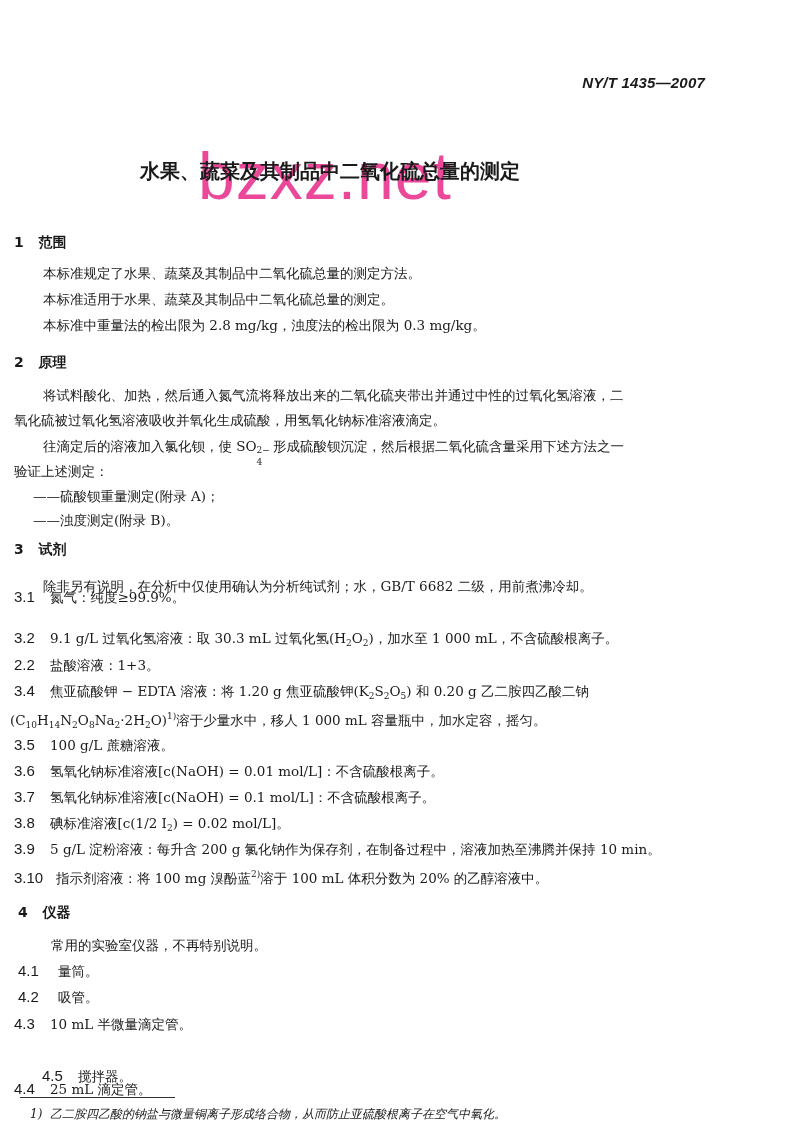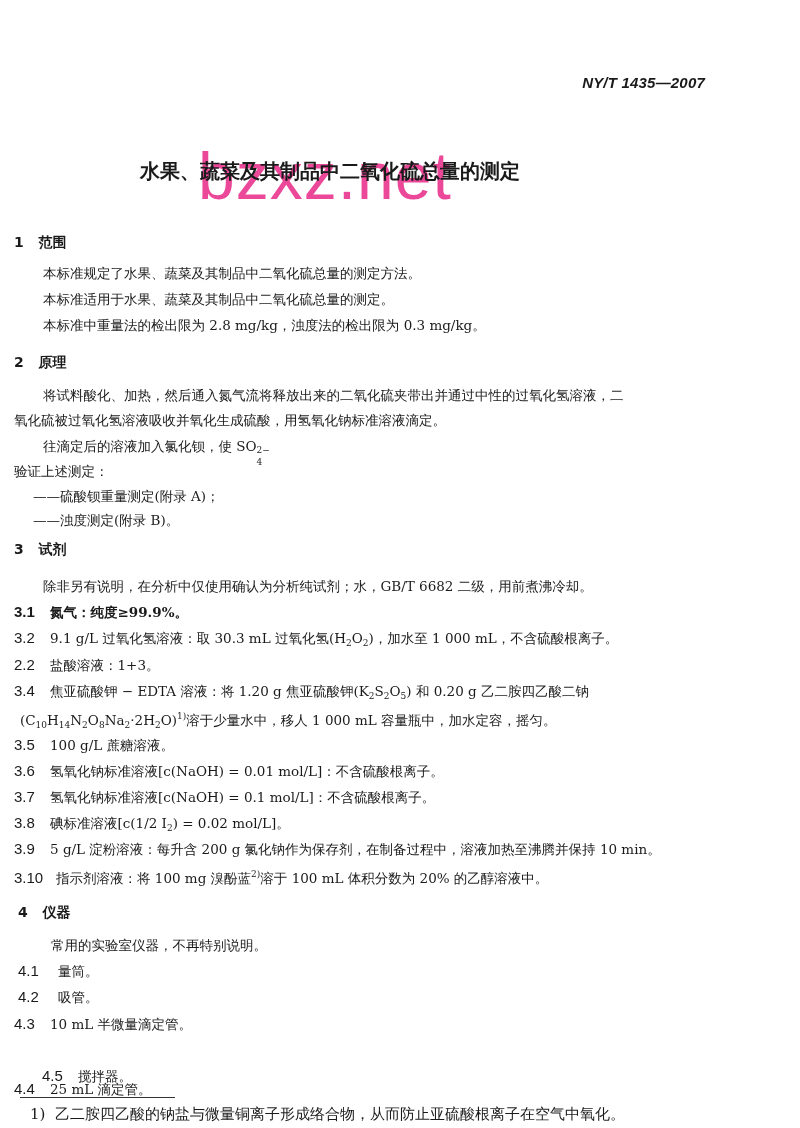--- a/index.html
+++ b/index.html
@@ -30,21 +30,21 @@
     font-size: 13.5px; line-height: 18px; z-index: 1;
   }
   .h { font-family: "DejaVu Sans", "Liberation Sans", sans-serif; font-weight: bold; font-size: 14px; }
   .num { font-family: "Liberation Sans", "DejaVu Sans", sans-serif; font-size: 15px; display: inline-block; }
   .sub { font-size: 9px; vertical-align: -3px; }
   .sup { font-size: 9px; vertical-align: 6px; }
   .rule {
     position: absolute; left: 20px; top: 1097px; width: 155px; height: 1px;
     background: #333;
   }
-  .foot { font-size: 15px; }
+  .foot { font-size: 12px; font-style: italic; }
 </style>
 </head>
 <body>
 
 <div class="std-code">NY/T 1435—2007</div>
 <div class="watermark">bzxz.net</div>
 <div class="doc-title">水果、蔬菜及其制品中二氧化硫总量的测定</div>
 
 <div class="line h" style="top:233px;left:14px;">
   <span>1</span>&nbsp;&nbsp;&nbsp;<span>范围</span>
@@ -52,44 +52,44 @@
 <div class="line" style="top:264px;left:43px;">本标准规定了水果、蔬菜及其制品中二氧化硫总量的测定方法。</div>
 <div class="line" style="top:290px;left:43px;">本标准适用于水果、蔬菜及其制品中二氧化硫总量的测定。</div>
 <div class="line" style="top:316px;left:43px;">本标准中重量法的检出限为 2.8 mg/kg，浊度法的检出限为 0.3 mg/kg。</div>
 
 <div class="line h" style="top:353px;left:14px;">
   <span>2</span>&nbsp;&nbsp;&nbsp;<span>原理</span>
 </div>
 <div class="line" style="top:386px;left:43px;">将试料酸化、加热，然后通入氮气流将释放出来的二氧化硫夹带出并通过中性的过氧化氢溶液，二</div>
 <div class="line" style="top:411px;left:14px;">氧化硫被过氧化氢溶液吸收并氧化生成硫酸，用氢氧化钠标准溶液滴定。</div>
 <div class="line" style="top:437px;left:43px;">
-  <span>往滴定后的溶液加入氯化钡，使 SO</span><span style="display:inline-block;position:relative;width:12px;"><span class="sup" style="position:absolute;top:-10px;left:0;">2−</span><span class="sub" style="position:absolute;top:2px;left:0;">4</span></span>
+  <span>往滴定后的溶液加入氯化钡，使 SO</span><span style="display:inline-block;position:relative;width:12px;"><span class="sup" style="position:absolute;top:-10px;left:0;">2−</span><span class="sub" style="position:absolute;top:2px;left:0;">4</span></span><span> 形成硫酸钡沉淀，然后根据二氧化硫含量采用下述方法之一</span>
 </div>
 <div class="line" style="top:462px;left:14px;">验证上述测定：</div>
 <div class="line" style="top:487px;left:33px;">——硫酸钡重量测定(附录 A)；</div>
 <div class="line" style="top:511px;left:33px;">——浊度测定(附录 B)。</div>
 
 <div class="line h" style="top:540px;left:14px;">
   <span>3</span>&nbsp;&nbsp;&nbsp;<span>试剂</span>
 </div>
 <div class="line" style="top:577px;left:43px;">除非另有说明，在分析中仅使用确认为分析纯试剂；水，GB/T 6682 二级，用前煮沸冷却。</div>
 
-<div class="line" style="top:603px;left:14px;font-weight:bold;">
+<div class="line" style="top:588px;left:14px;">
   <span class="num" style="width:36px;">3.1</span><span>氮气：纯度≥99.9%。</span>
 </div>
 <div class="line" style="top:629px;left:14px;">
   <span class="num" style="width:36px;">3.2</span><span>9.1 g/L 过氧化氢溶液：取 30.3 mL 过氧化氢(H</span><span class="sub">2</span><span>O</span><span class="sub">2</span><span>)，加水至 1 000 mL，不含硫酸根离子。</span>
 </div>
 <div class="line" style="top:656px;left:14px;">
   <span class="num" style="width:36px;">2.2</span><span>盐酸溶液：1+3。</span>
 </div>
 <div class="line" style="top:682px;left:14px;">
   <span class="num" style="width:36px;">3.4</span><span>焦亚硫酸钾 − EDTA 溶液：将 1.20 g 焦亚硫酸钾(K</span><span class="sub">2</span><span>S</span><span class="sub">2</span><span>O</span><span class="sub">5</span><span>) 和 0.20 g 乙二胺四乙酸二钠</span>
 </div>
-<div class="line" style="top:707px;left:20px;text-align:center;">
+<div class="line" style="top:707px;left:10px;text-align:center;">
   <span>(C</span><span class="sub">10</span><span>H</span><span class="sub">14</span><span>N</span><span class="sub">2</span><span>O</span><span class="sub">8</span><span>Na</span><span class="sub">2</span><span>·2H</span><span class="sub">2</span><span>O)</span><span class="sup">1)</span><span>溶于少量水中，移人 1 000 mL 容量瓶中，加水定容，摇匀。</span>
 </div>
 <div class="line" style="top:736px;left:14px;">
   <span class="num" style="width:36px;">3.5</span><span>100 g/L 蔗糖溶液。</span>
 </div>
 <div class="line" style="top:762px;left:14px;">
   <span class="num" style="width:36px;">3.6</span><span>氢氧化钠标准溶液[c(NaOH) = 0.01 mol/L]：不含硫酸根离子。</span>
 </div>
 <div class="line" style="top:788px;left:14px;">
   <span class="num" style="width:36px;">3.7</span><span>氢氧化钠标准溶液[c(NaOH) = 0.1 mol/L]：不含硫酸根离子。</span>

